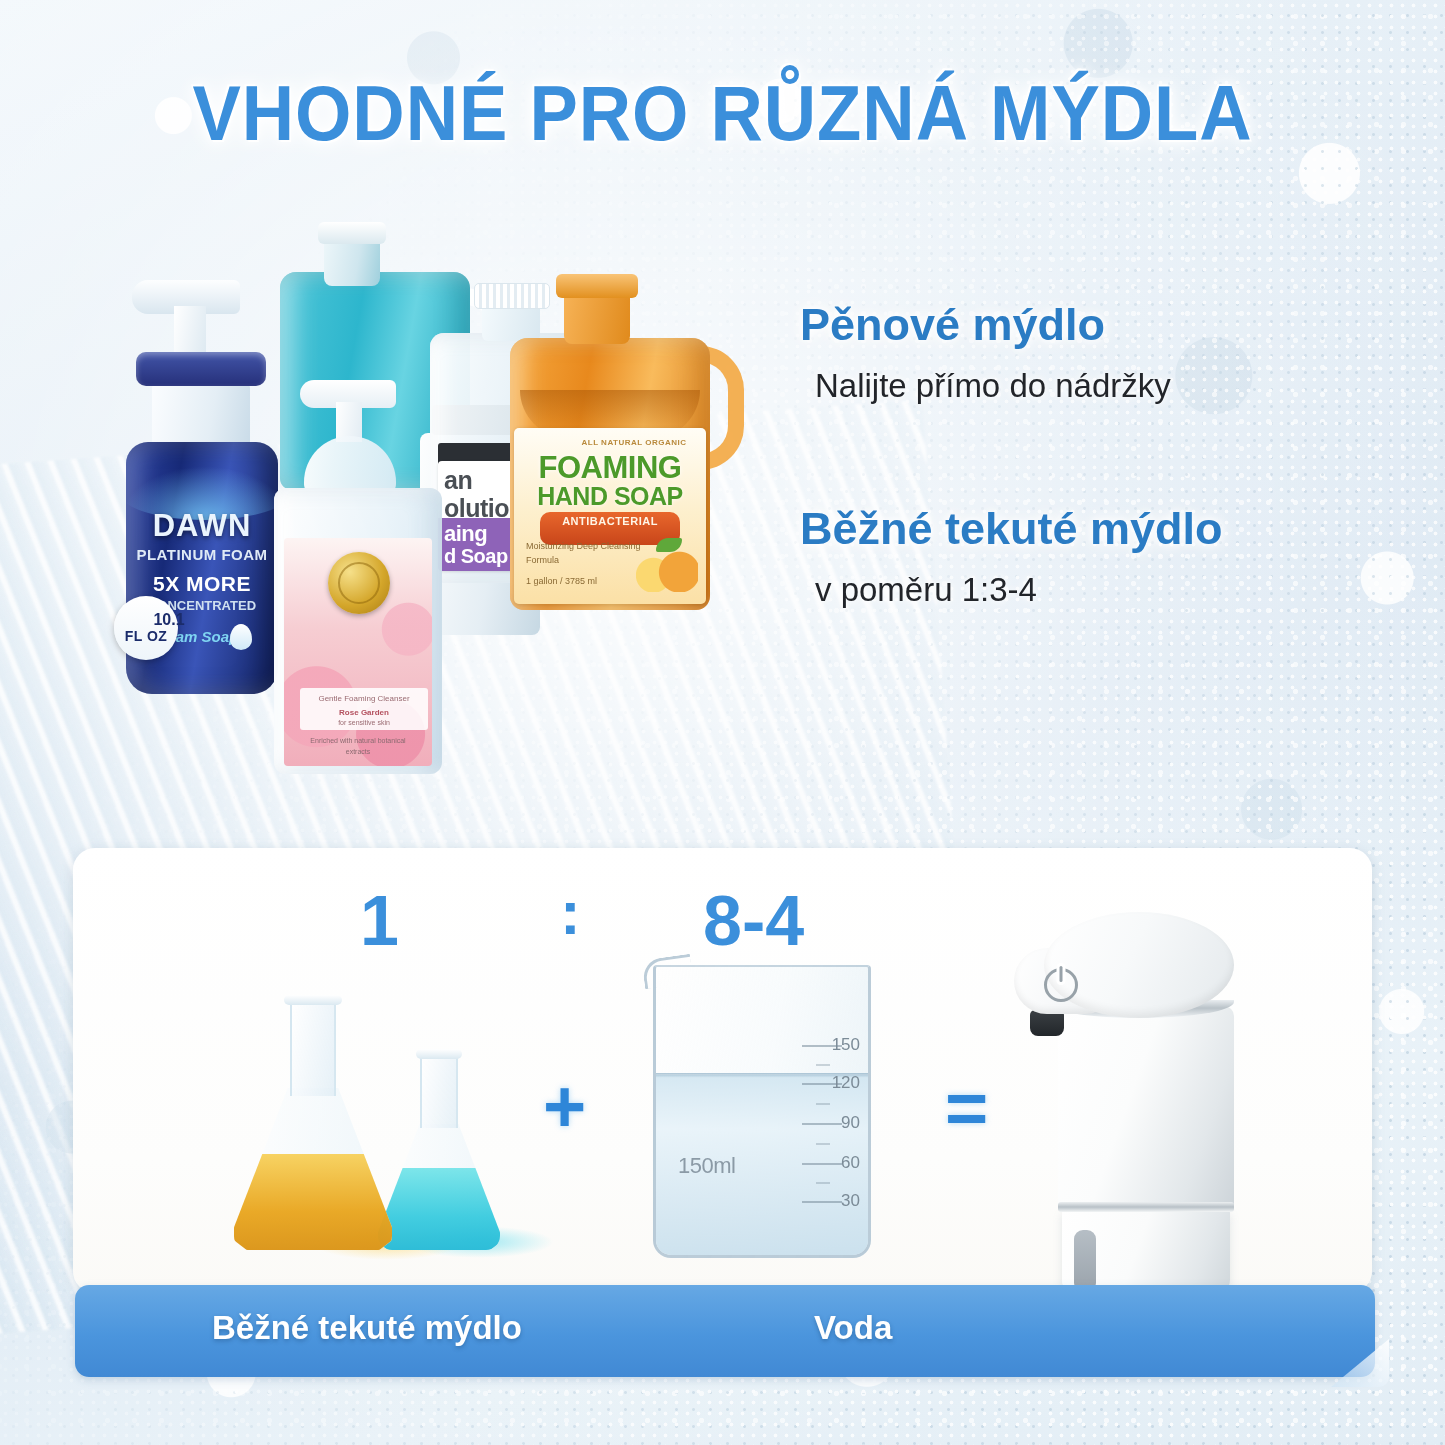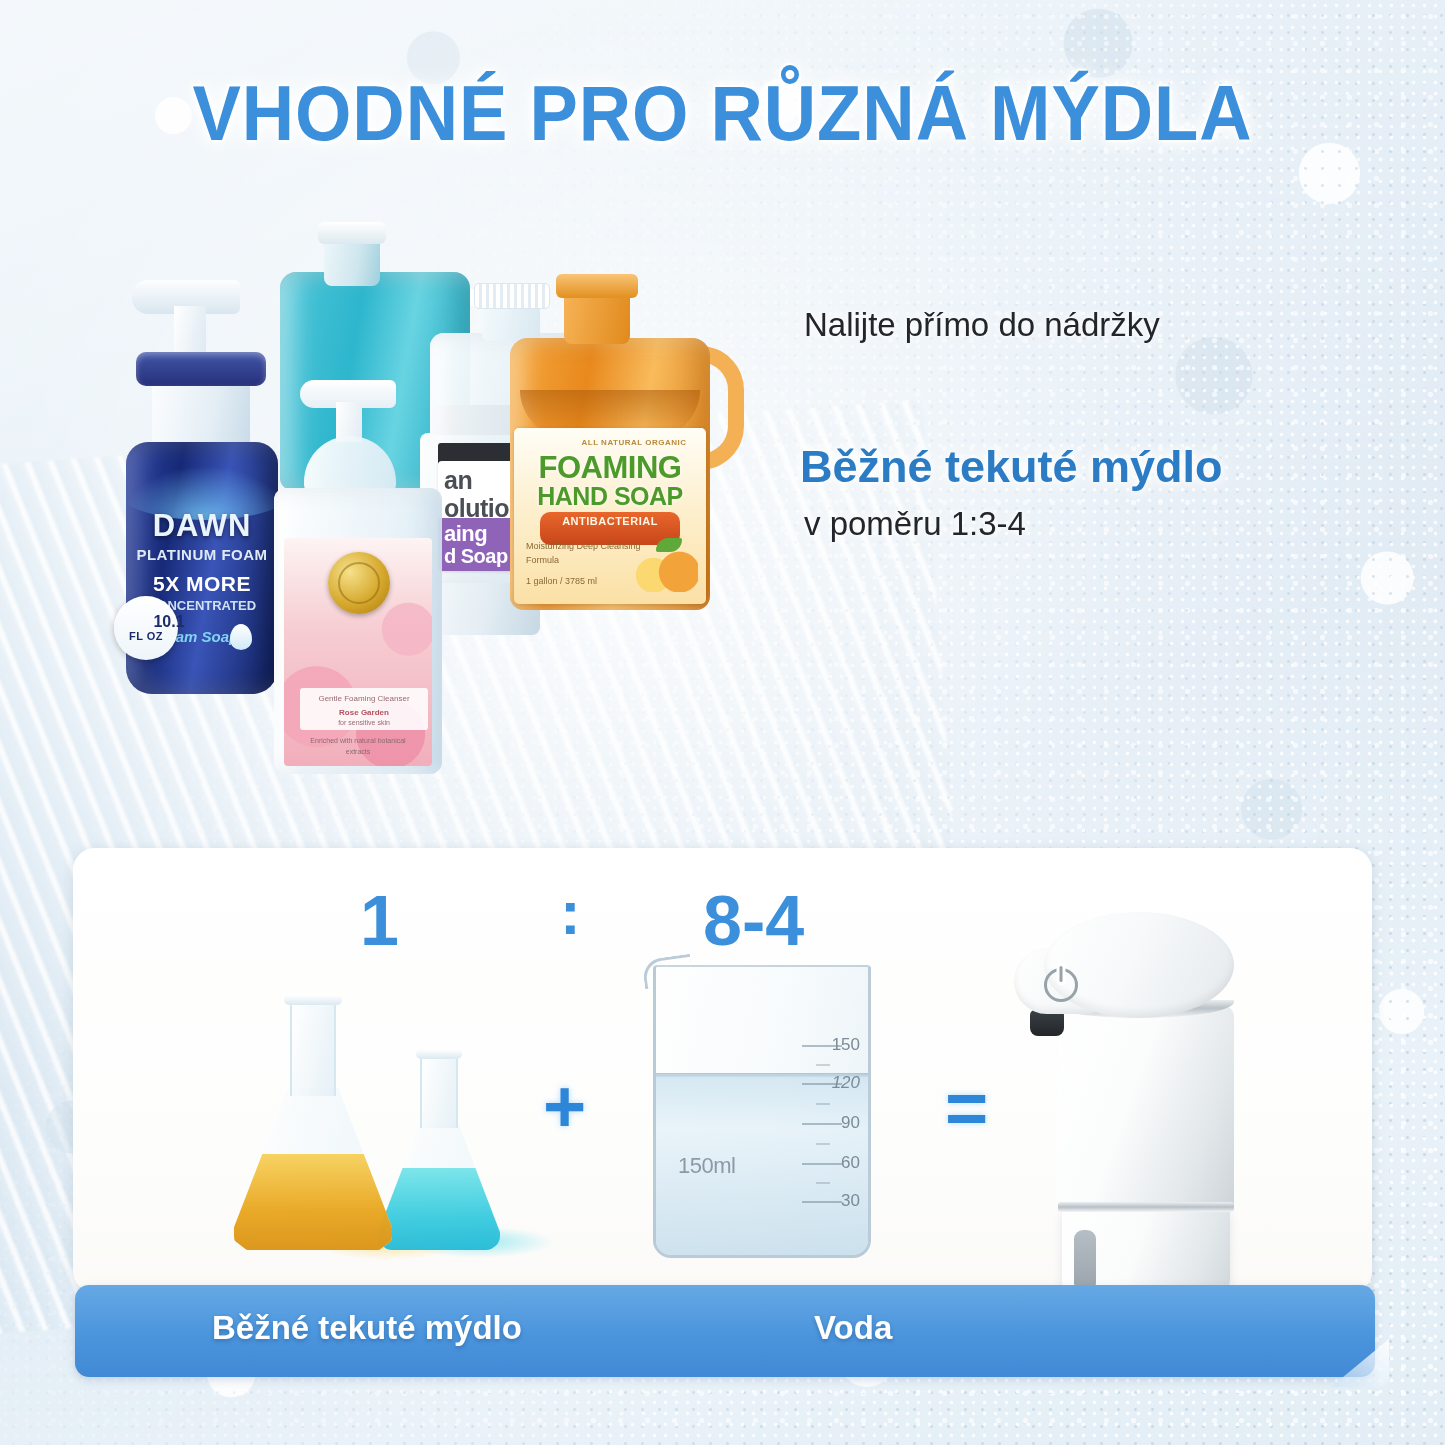--- a/index.html
+++ b/index.html
@@ -264,21 +264,21 @@
     position:absolute;right:26px;top:182px;width:22px;height:26px;border-radius:50% 50% 50% 50%/60% 60% 40% 40%;
     background:linear-gradient(180deg,#ffffff,#cfe9f8);
   }
   .dawn .ozbadge{
     position:absolute;left:-6px;top:316px;width:64px;height:64px;border-radius:50%;
     background:linear-gradient(180deg,#ffffff,#eef5fa);
     box-shadow:0 2px 6px rgba(0,0,0,.25);
     display:flex;flex-direction:column;align-items:center;justify-content:center;
   }
   .dawn .ozbadge .n{font-size:16px;font-weight:bold;color:#1b2c6b;line-height:1;margin-left:46px;}
-  .dawn .ozbadge .u{font-size:11px;font-weight:bold;color:#1b2c6b;letter-spacing:.5px;}
+  .dawn .ozbadge .u{font-size:14px;font-weight:bold;color:#1b2c6b;letter-spacing:.5px;}
 
   
   .floral{left:150px;top:165px;width:175px;height:400px;}
   .floral .pumphead{
     position:absolute;left:30px;top:0;width:96px;height:28px;border-radius:14px 6px 6px 14px;
     background:linear-gradient(180deg,#ffffff,#e6eff5);
   }
   .floral .pumpstem{position:absolute;left:66px;top:22px;width:26px;height:40px;background:linear-gradient(100deg,#fff,#e2ecf3);}
   .floral .dome{
     position:absolute;left:34px;top:56px;width:92px;height:60px;border-radius:46px 46px 12px 12px;
@@ -322,21 +322,21 @@
 
   
   .textcol{position:absolute;left:800px;top:300px;width:560px;}
   .tb{margin-bottom:96px;}
   .tb h2{
     margin:0 0 10px 0;
     font-size:45px;line-height:1.12;font-weight:bold;color:#2b7cc4;
     text-shadow:0 0 7px #ffffff,0 0 14px #ffffff,0 0 22px #ffffff;
   }
   .tb p{
-    margin:4px;
+    margin:15px;
     font-size:33px;line-height:1.28;color:#22252a;font-weight:normal;
     text-shadow:0 0 6px #ffffff,0 0 12px #ffffff;
   }
 
   
   .card{
     position:absolute;left:73px;top:848px;width:1299px;height:445px;
     background:linear-gradient(180deg,#ffffff 0%,#fdfdfc 70%,#fbfaf7 100%);
     border-radius:22px;
     box-shadow:0 3px 14px rgba(90,120,145,.20);
@@ -606,20 +606,21 @@
           </div>
           <div class="foot">Enriched with natural botanical extracts</div>
         </div>
       </div>
     </div>
   </div>
 
   <div class="textcol">
 
     <div class="tb">
+      <h2>Pěnové mýdlo</h2>
       <p>Nalijte přímo do nádržky</p>
     </div>
 
     <div class="tb">
       <h2>Běžné tekuté mýdlo</h2>
       <p>v poměru 1:3-4</p>
     </div>
   </div>
 
   <div class="card">
@@ -658,21 +659,21 @@
       <div class="tick" style="top:78px;width:40px;"></div>
       <div class="tick" style="top:116px;width:40px;"></div>
       <div class="tick" style="top:156px;width:40px;"></div>
       <div class="tick" style="top:196px;width:40px;"></div>
       <div class="tick" style="top:234px;width:40px;"></div>
       <div class="minor" style="top:97px;"></div>
       <div class="minor" style="top:136px;"></div>
       <div class="minor" style="top:176px;"></div>
       <div class="minor" style="top:215px;"></div>
       <div class="tlabel" style="top:78px;">150</div>
-      <div class="tlabel" style="top:116px;font-style:italic;">120</div>
+      <div class="tlabel" style="top:116px;">120</div>
       <div class="tlabel" style="top:156px;">90</div>
       <div class="tlabel" style="top:196px;">60</div>
       <div class="tlabel" style="top:234px;">30</div>
       <div class="volume">150ml</div>
     </div>
     <div class="spout"></div>
   </div>
 
   <div class="op op-eq">=</div>
 

